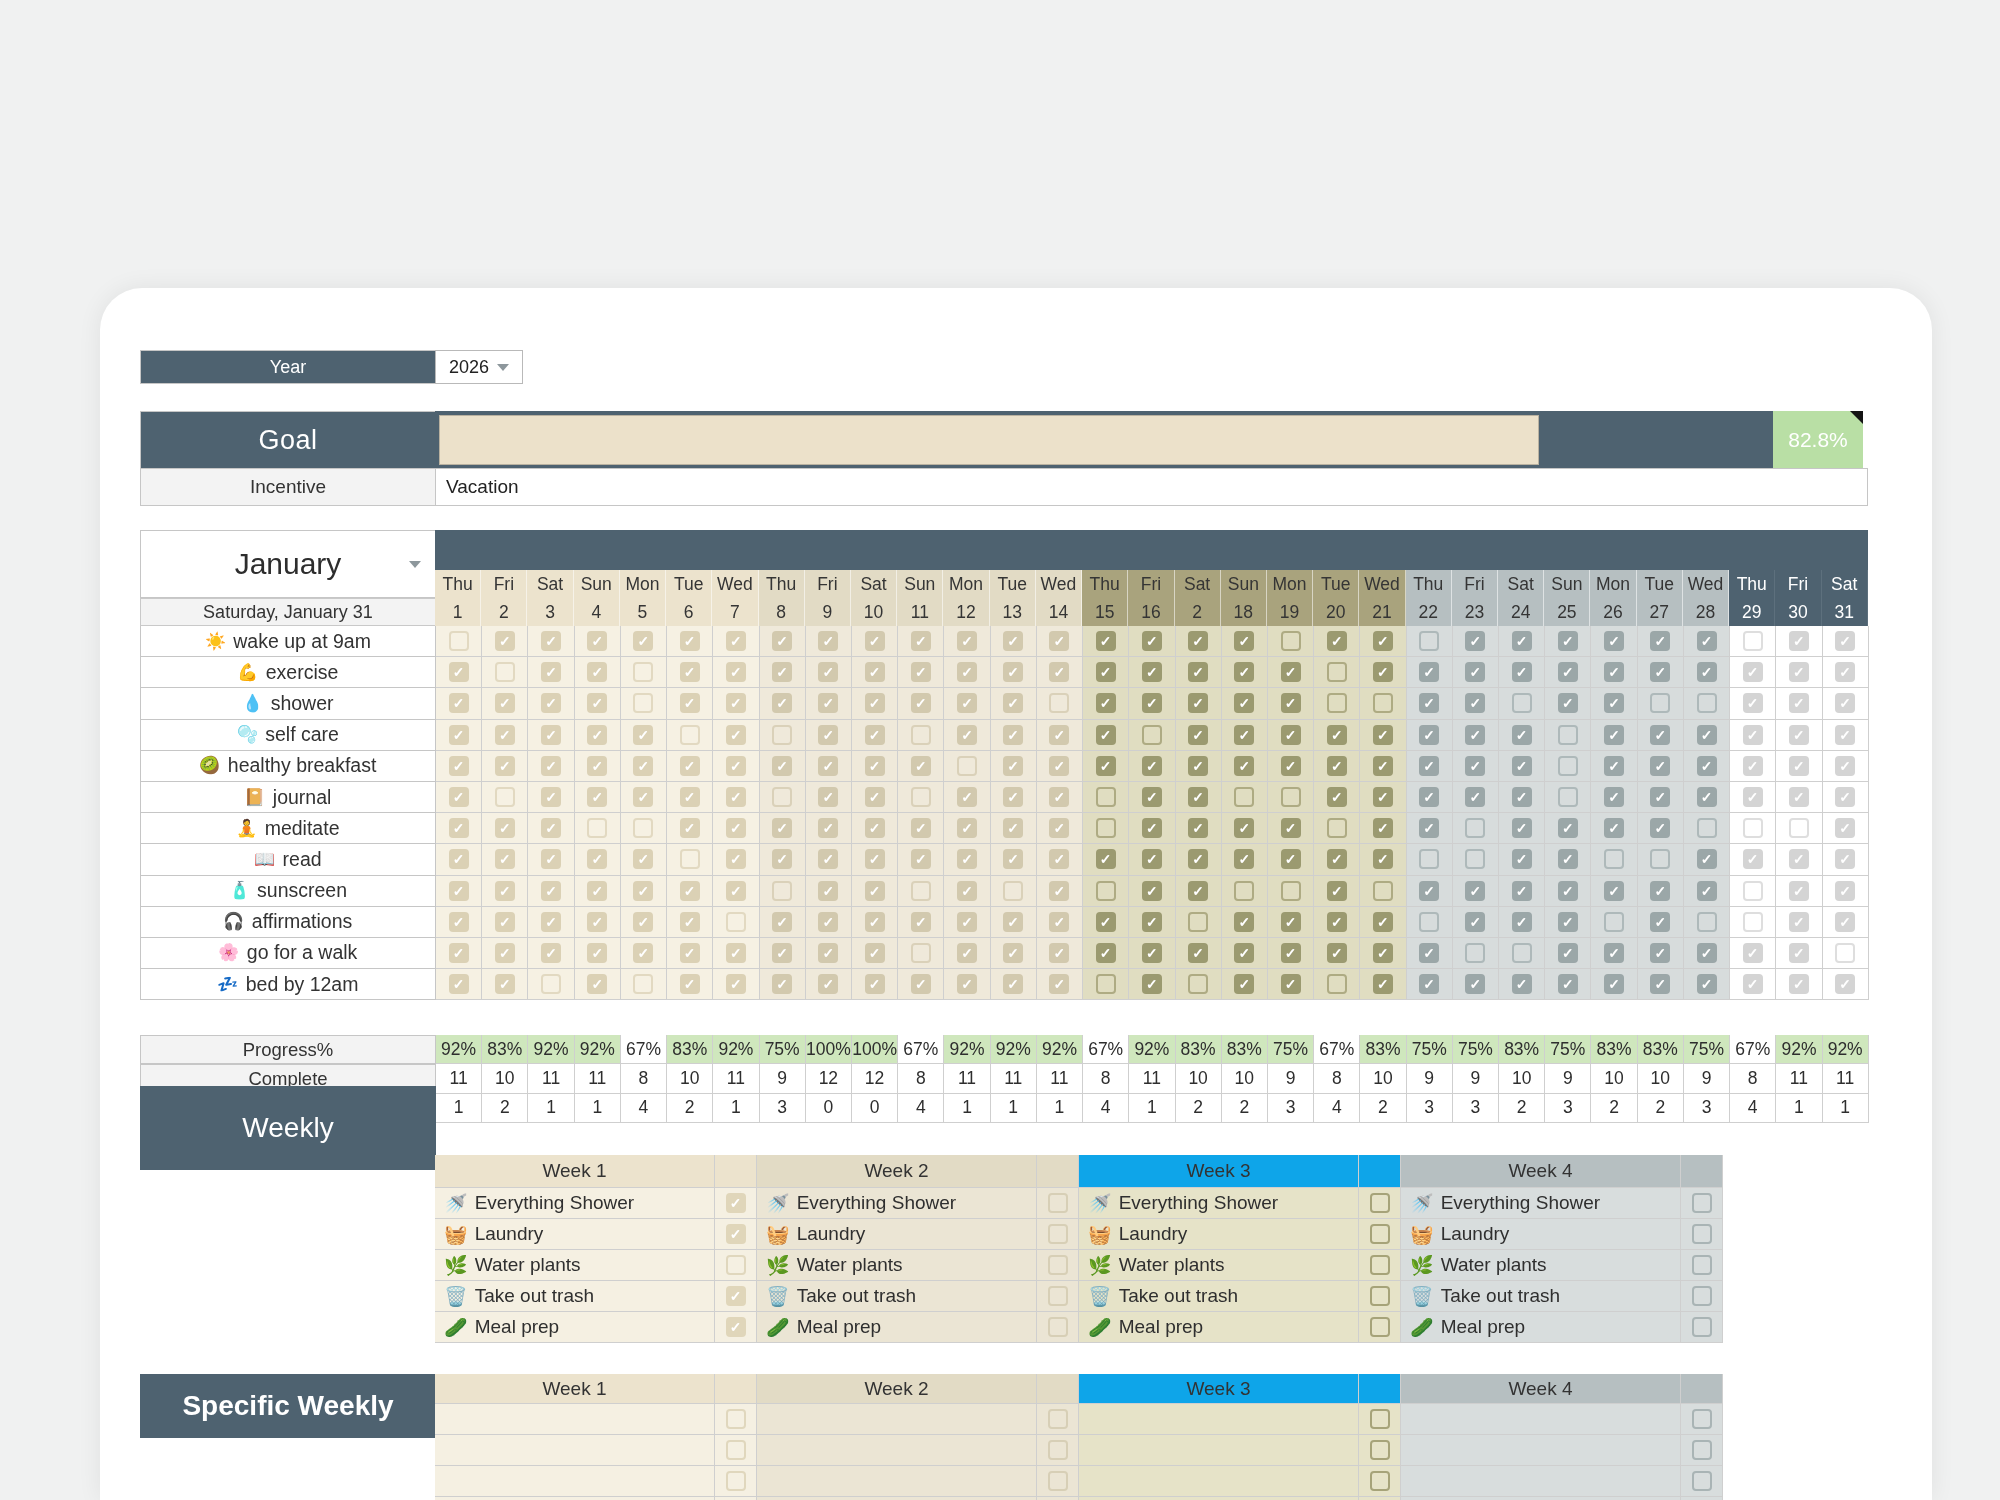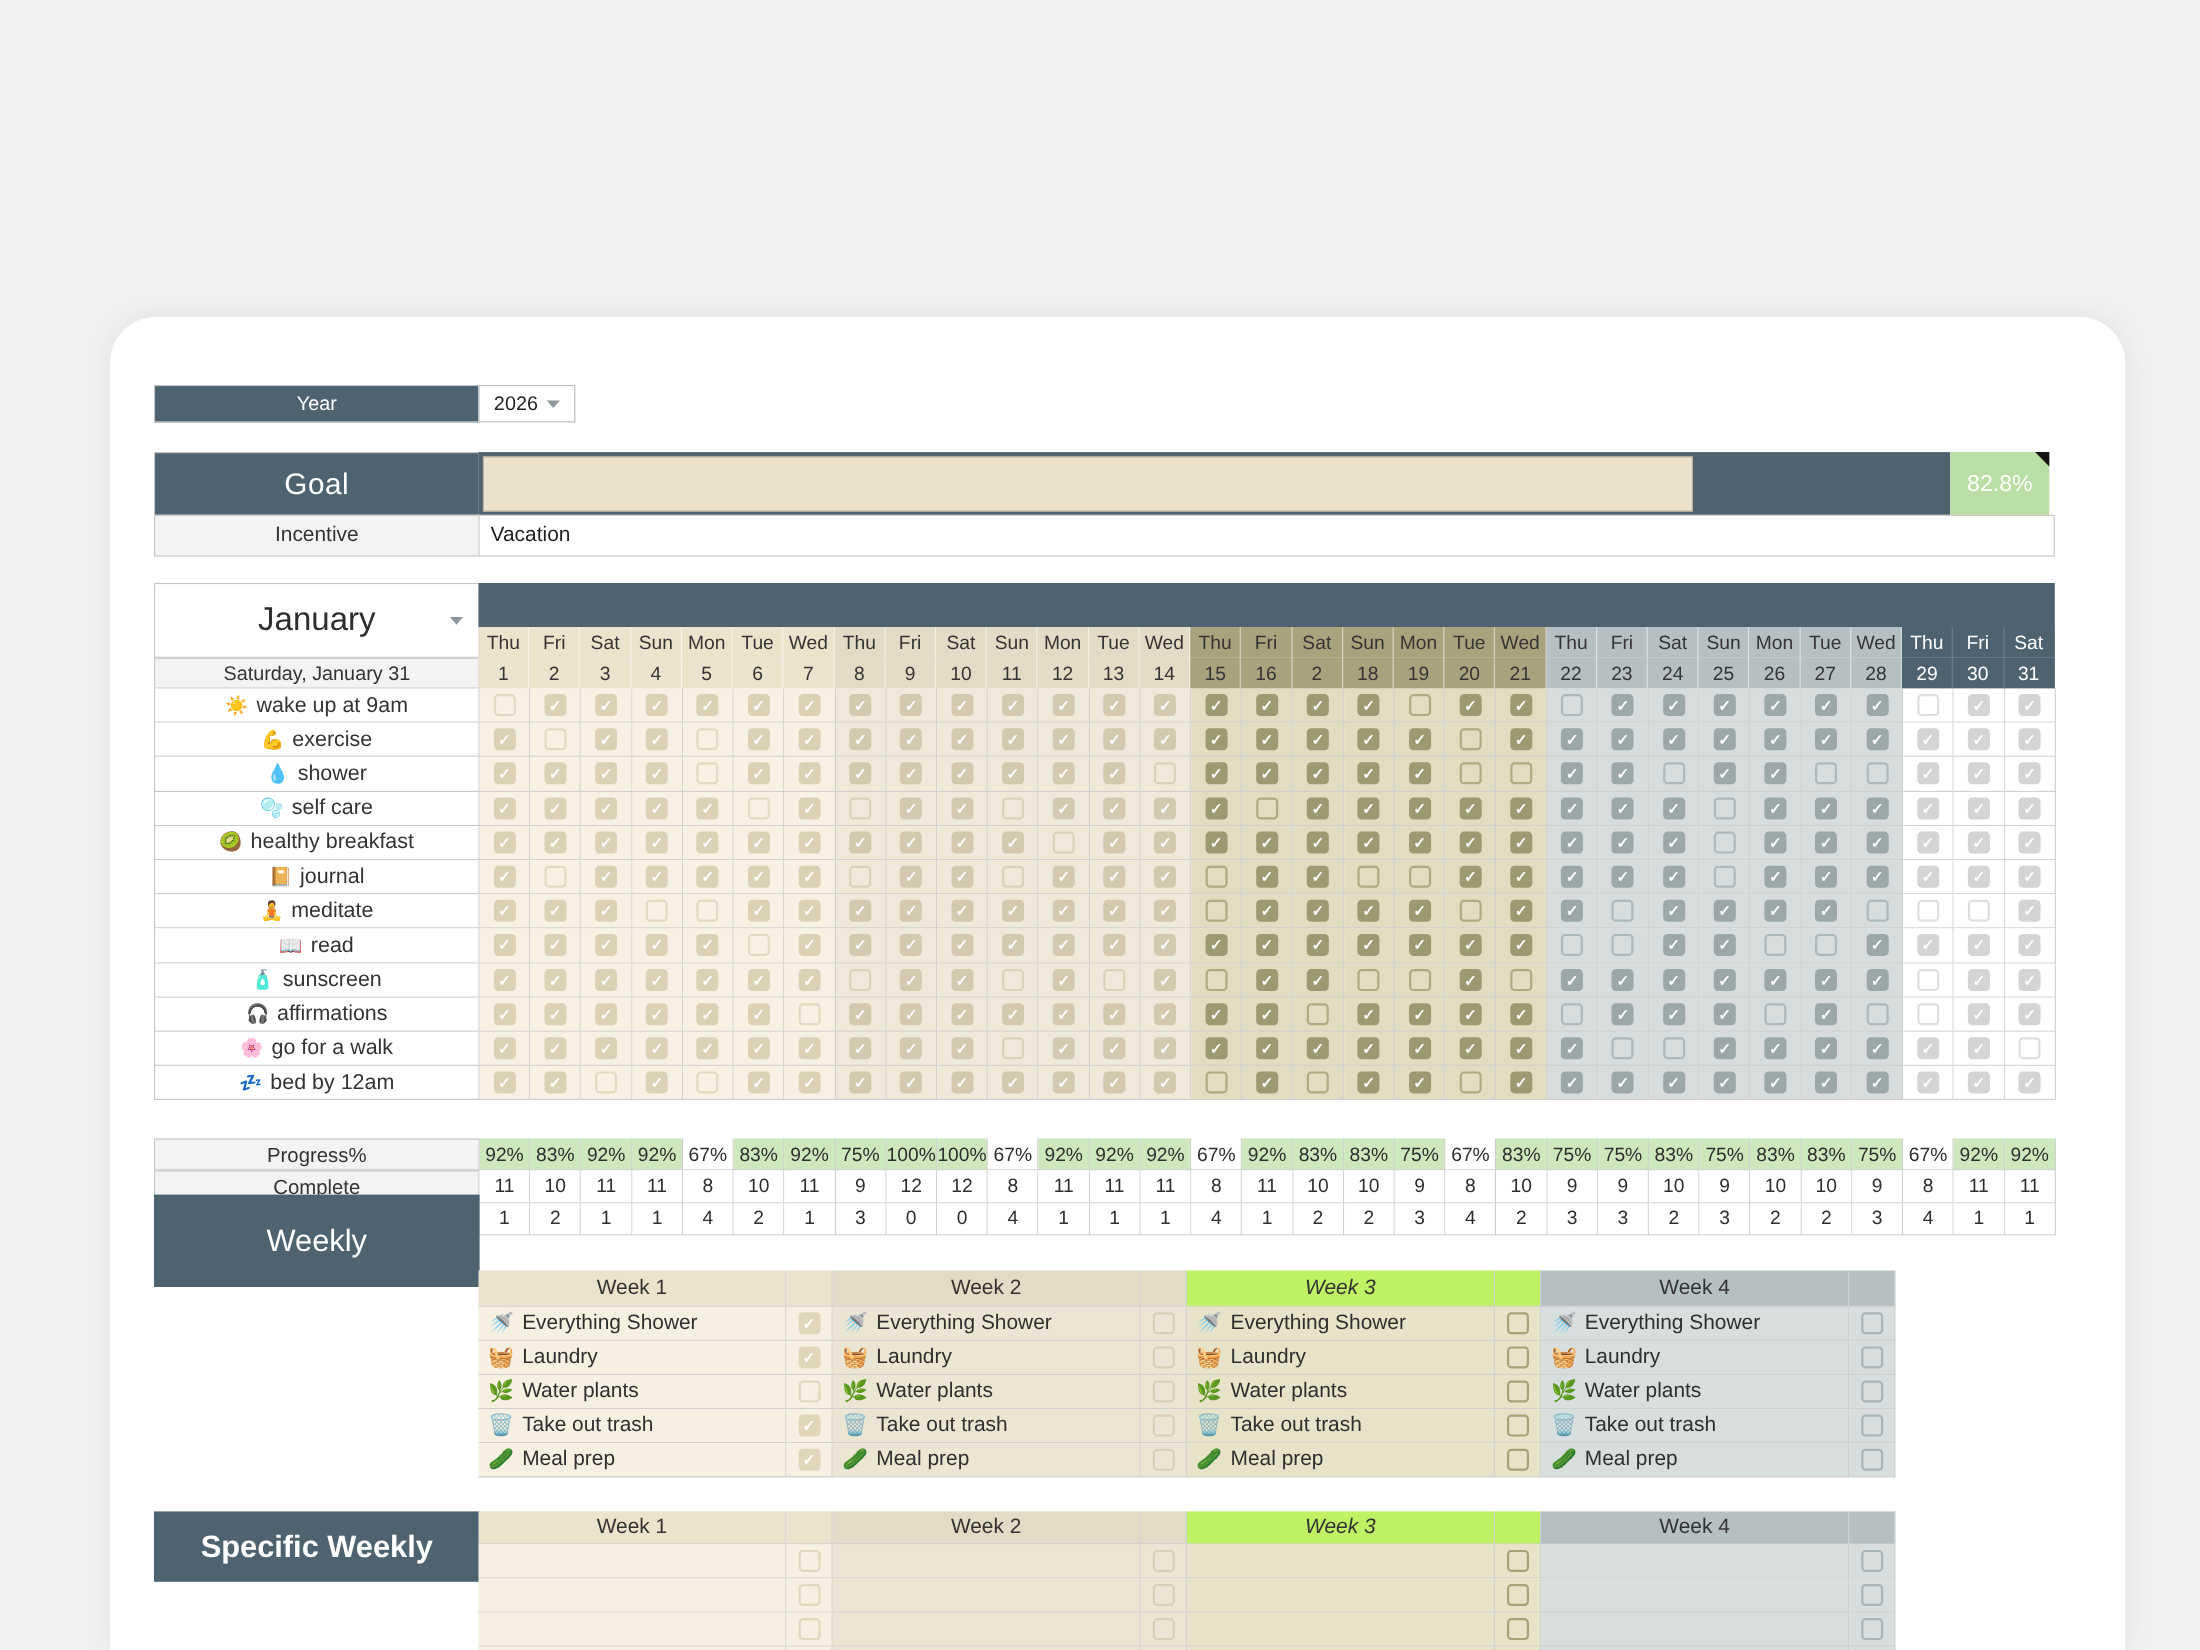--- a/index.html
+++ b/index.html
@@ -81,21 +81,21 @@
   
   .wk-title { width:296px; font-size:28px; display:flex; align-items:center; justify-content:center; position:absolute; left:140px; }
   #weekly-title { top:1086px; height:84px;text-align:center; }
   #specific-title { top:1374px; height:64px;font-weight:bold; }
   .wk-grid { position:absolute; left:435px; }
   .wk-row { display:flex;border-radius:15px; }
   .wk-task { width:280px; display:flex; align-items:center; padding-left:9px; gap:7px; font-size:19px; border-right:1px solid #cfcfcf; border-bottom:1px solid #cfcfcf; color:#2f2f2f; }
   .wk-cb { width:42px; display:flex; align-items:center; justify-content:center; border-right:1px solid #cfcfcf; border-bottom:1px solid #cfcfcf; }
   .wk-head { justify-content:center; padding-left:0; font-size:19px; color:#333; }
   .g1 { background:#f5f0e2; } .g2 { background:#ebe5d4; } .g3 { background:#e6e3c8; } .g4 { background:#d8dddd; }
-  .gh1 { background:#ece3cd; } .gh2 { background:#e2dbc5; } .gh3 { background:#bef264;font-style:italic; } .gh4 { background:#b6bfc1; }
+  .gh1 { background:#ece3cd; } .gh2 { background:#e2dbc5; } .gh3 { background:#0ea5e9; } .gh4 { background:#b6bfc1; }
   .cbx.g1 { border:2px solid #e0d7bd; } .cbx.g1.checked { border:none; background:#e0d6ba; }
   .cbx.g2 { border:2px solid #d7cfb6; }
   .cbx.g3 { border:2px solid #a6a379; }
   .cbx.g4 { border:2px solid #a9b4b5; }
 </style>
 </head>
 <body>
 
 <div id="card"></div>
 

